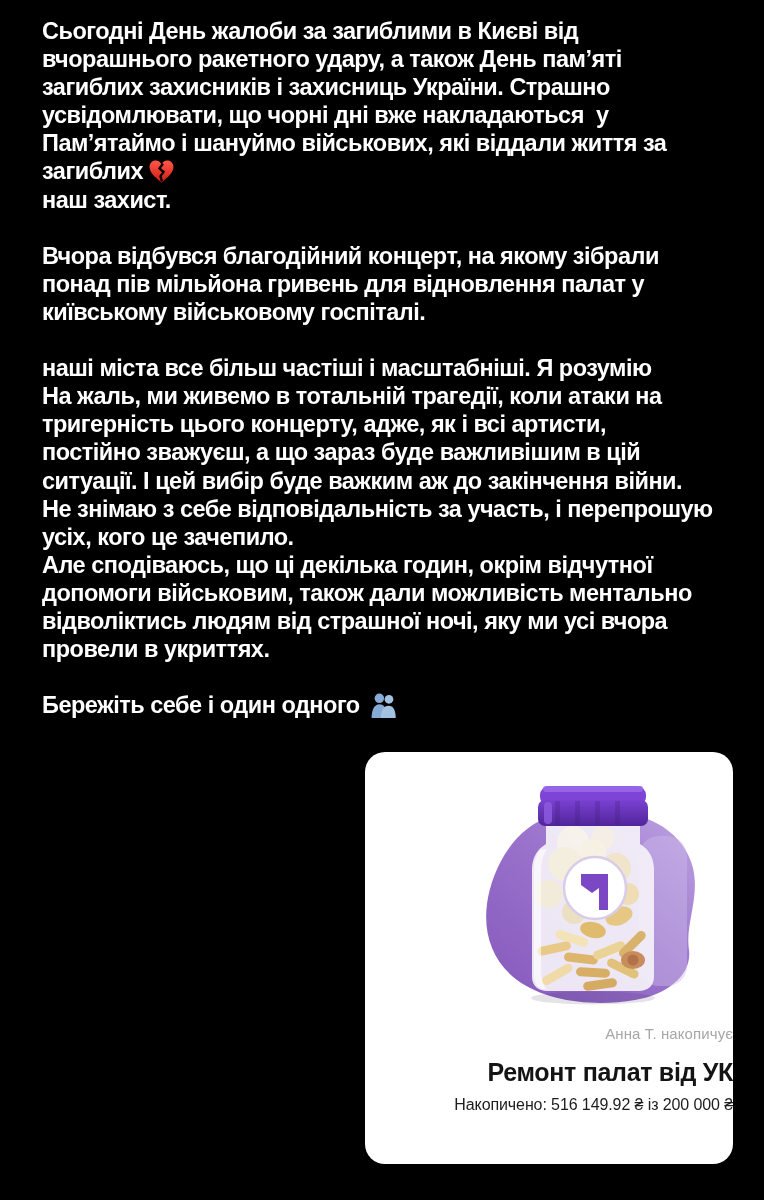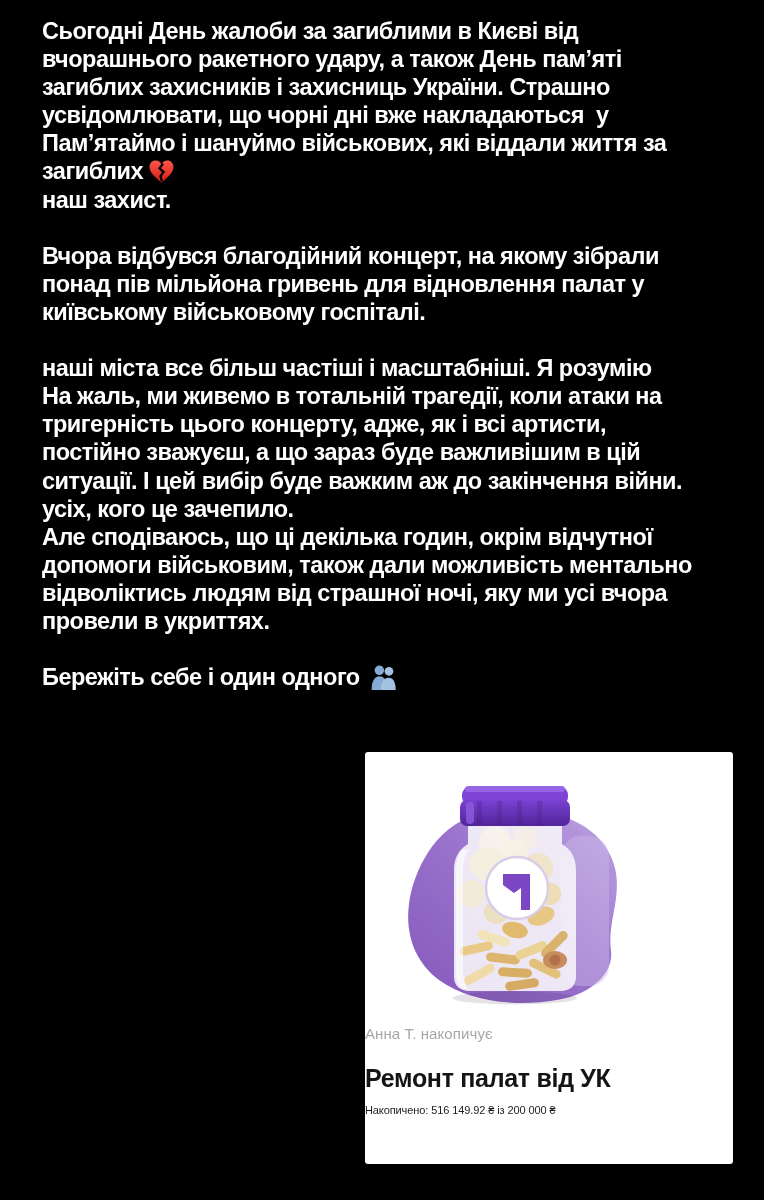--- a/index.html
+++ b/index.html
@@ -11,35 +11,35 @@
   .story-text{
     position:absolute;left:42px;top:17px;width:720px;
     color:#ffffff;font-weight:700;font-size:23.5px;letter-spacing:-0.5px;
   }
   .line{height:28.1px;line-height:28.1px;white-space:pre;}
   .emoji{display:inline-block;vertical-align:-5px;margin-left:5px;}
   .emoji.hug{vertical-align:-7px;margin-left:8px;}
 
   .donation-card{
     position:absolute;left:365px;top:752px;width:368px;height:412px;
-    background:#ffffff;border-radius:3px;
-    display:flex;flex-direction:column;align-items:flex-start;
+    background:#ffffff;border-radius:20px;
+    display:flex;flex-direction:column;align-items:flex-end;
     box-shadow:0 2px 10px rgba(0,0,0,0.5);
   }
   .jar-illustration{margin-top:12px;width:290px;height:252px;flex:none;}
   .owner-label{
     margin-top:8px;font-size:15px;line-height:19px;color:#a7a7a7;
     letter-spacing:0.1px;
   }
   .jar-title{
-    margin-top:20px;font-size:25px;line-height:30px;font-weight:700;
+    margin-top:14px;font-size:25px;line-height:30px;font-weight:700;
     color:#141414;letter-spacing:-0.3px;
   }
   .amount-line{
-    margin-top:8px;font-size:11px;line-height:19px;color:#1d1d1f;
+    margin-top:8px;font-size:16px;line-height:19px;color:#1d1d1f;
     letter-spacing:-0.1px;
   }
 </style>
 </head>
 <body>
 
 <div class="story-text">
   <div class="line"><span>Сьогодні День жалоби за загиблими в Києві від</span></div>
   <div class="line"><span>вчорашнього ракетного удару, а також День пам’яті</span></div>
   <div class="line"><span>загиблих захисників і захисниць України. Страшно</span></div>
@@ -59,20 +59,21 @@
   <div class="line"><span></span></div>
   <div class="line"><span>Вчора відбувся благодійний концерт, на якому зібрали</span></div>
   <div class="line"><span>понад пів мільйона гривень для відновлення палат у</span></div>
   <div class="line"><span>київському військовому госпіталі.</span></div>
   <div class="line"><span></span></div>
   <div class="line"><span>наші міста все більш частіші і масштабніші. Я розумію</span></div>
   <div class="line"><span>На жаль, ми живемо в тотальній трагедії, коли атаки на</span></div>
   <div class="line"><span>тригерність цього концерту, адже, як і всі артисти,</span></div>
   <div class="line"><span>постійно зважуєш, а що зараз буде важливішим в цій</span></div>
   <div class="line"><span>ситуації. І цей вибір буде важким аж до закінчення війни.</span></div>
+  <div class="line"><span>Не знімаю з себе відповідальність за участь, і перепрошую</span></div>
   <div class="line"><span>усіх, кого це зачепило.</span></div>
   <div class="line"><span>Але сподіваюсь, що ці декілька годин, окрім відчутної</span></div>
   <div class="line"><span>допомоги військовим, також дали можливість ментально</span></div>
   <div class="line"><span>відволіктись людям від страшної ночі, яку ми усі вчора</span></div>
   <div class="line"><span>провели в укриттях.</span></div>
   <div class="line"><span></span></div>
   <div class="line"><span>Бережіть себе і один одного</span><svg class="emoji hug" width="31" height="29" viewBox="0 0 30 28">
         <circle cx="11" cy="7" r="4.6" fill="#87abd4"></circle>
         <path d="M3.5,26 C3.5,17.5 6.5,12.8 11,12.8 C15,12.8 17.5,16 17.5,21 L17.5,26 Z" fill="#87abd4"></path>
         <circle cx="20.3" cy="8" r="4.2" fill="#a3c2e2"></circle>

